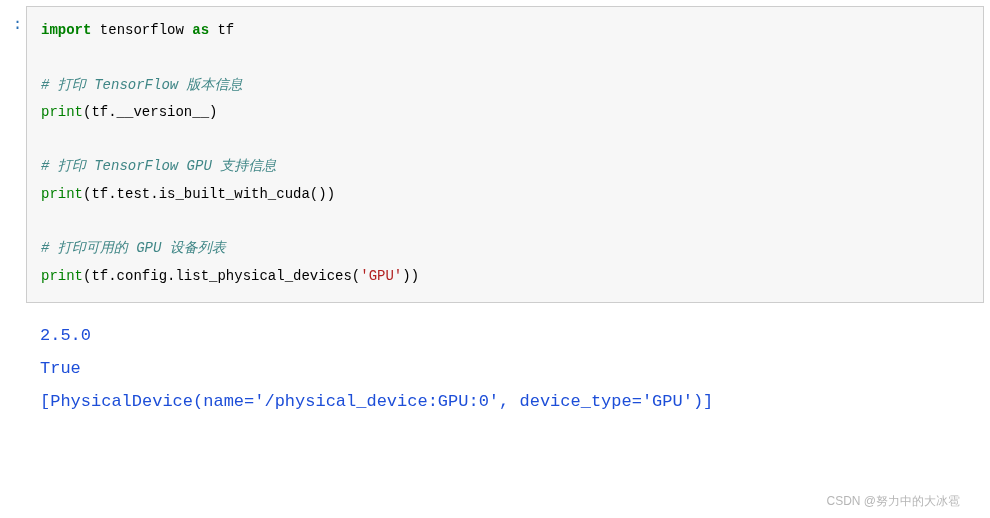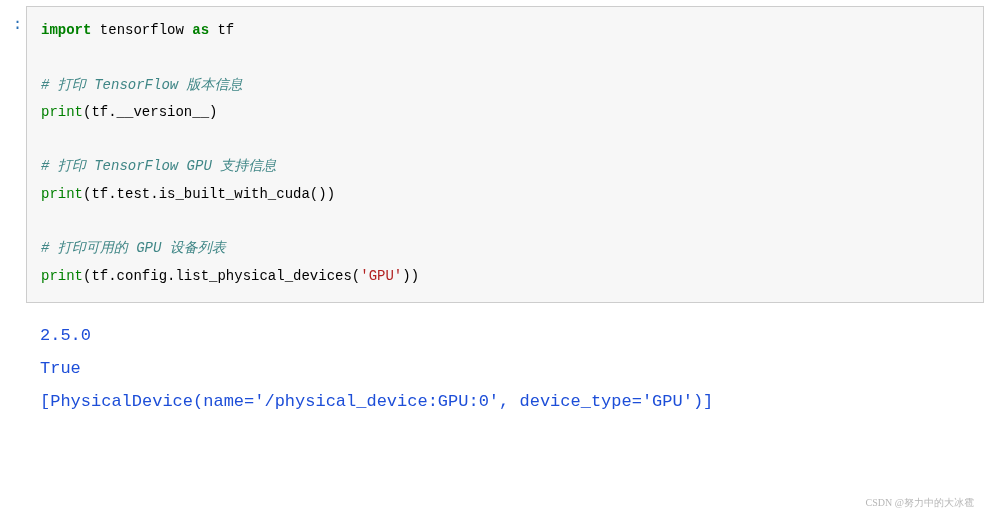--- a/index.html
+++ b/index.html
@@ -50,25 +50,25 @@
     .kw { color: #008000; font-weight: bold; }
     .cm { color: #3f8686; font-style: italic; }
     .fn { color: #008000; }
     .str { color: #b22222; }
     .output-row {
       display: flex;
       margin-top: 12px;
     }
     .watermark {
       position: absolute;
-      right: 16px;
+      right: 30px;
       bottom: 8px;
       color: rgba(120,120,120,0.55);
-      font-family: Liberation Serif, serif;
-      font-size: 10px;
+      font-family: Liberation Sans, sans-serif;
+      font-size: 12px;
       pointer-events: none;
     }
   </style>
 </head>
 <body>
 
 <div class="notebook-cell">
   <div class="prompt-area"><span>:</span></div>
   <div class="code-area"><span class="kw">import</span><span> tensorflow </span><span class="kw">as</span><span> tf</span>
 <span></span>

